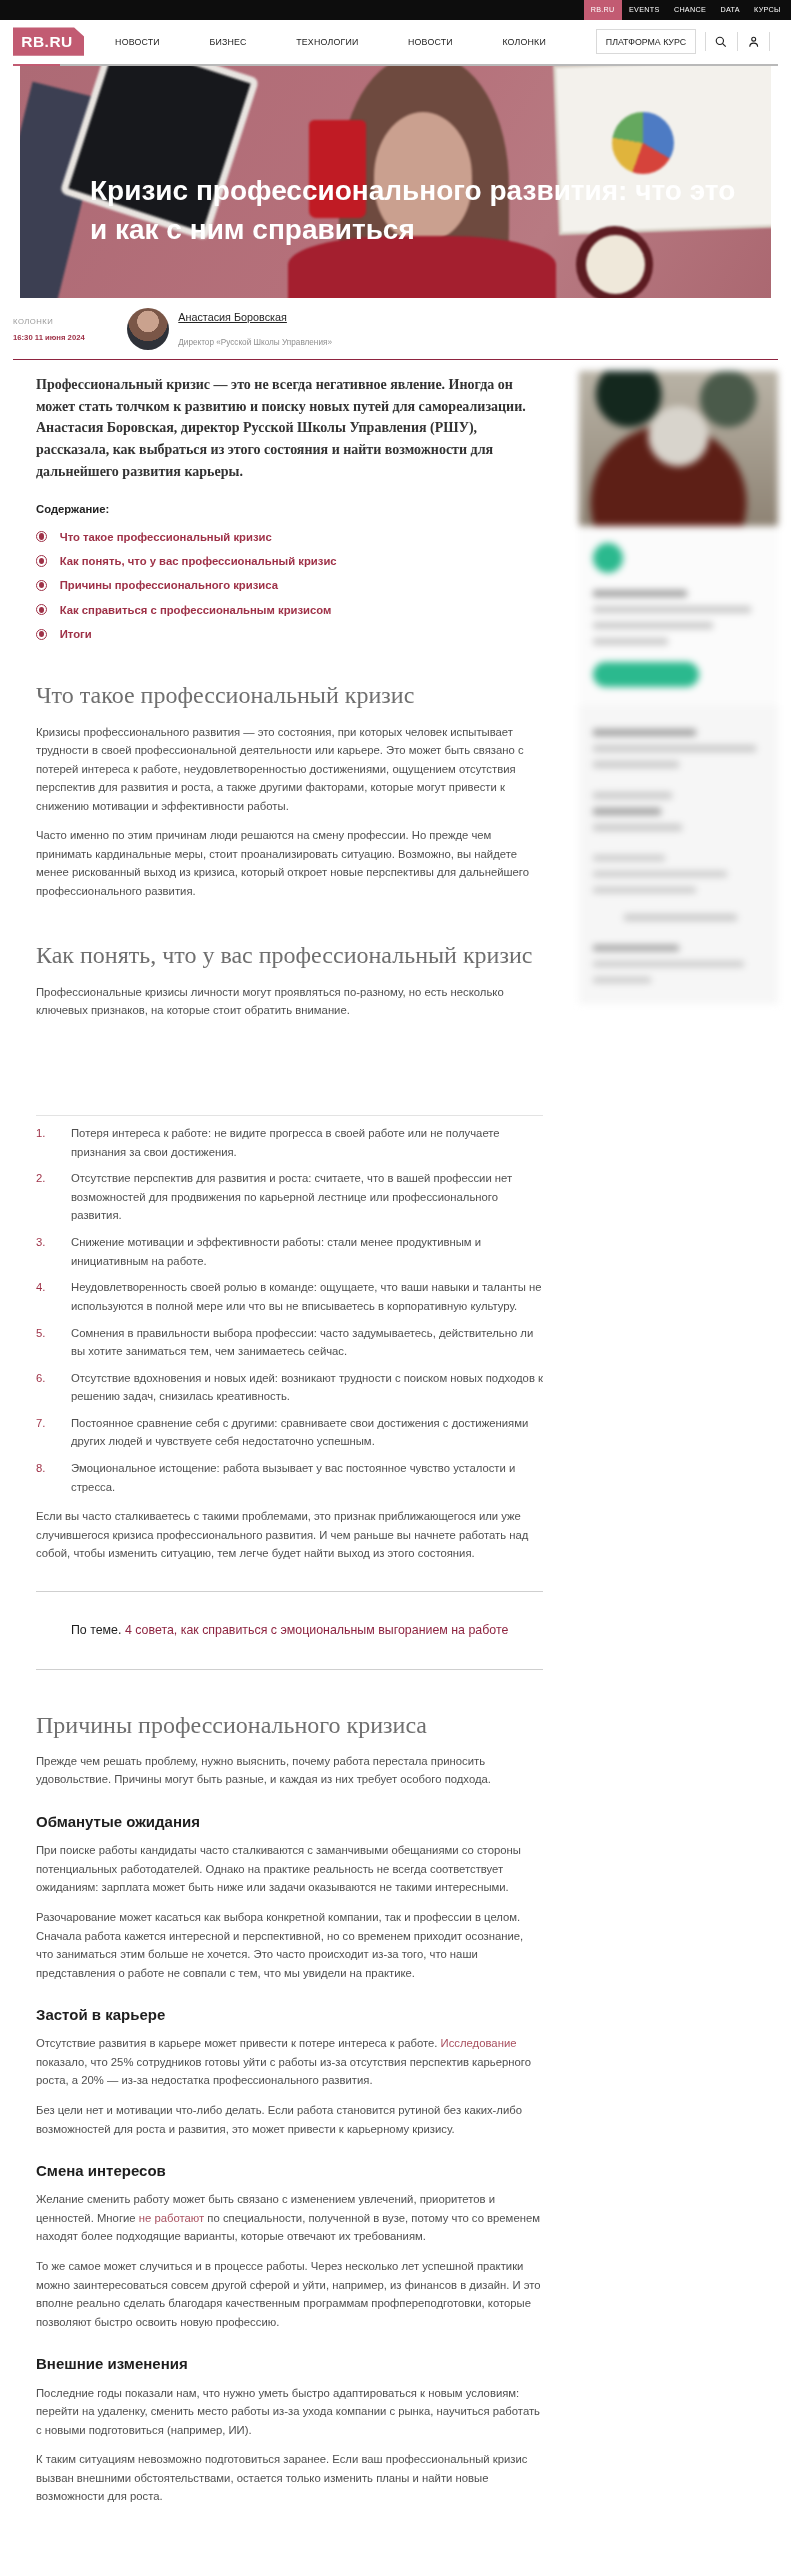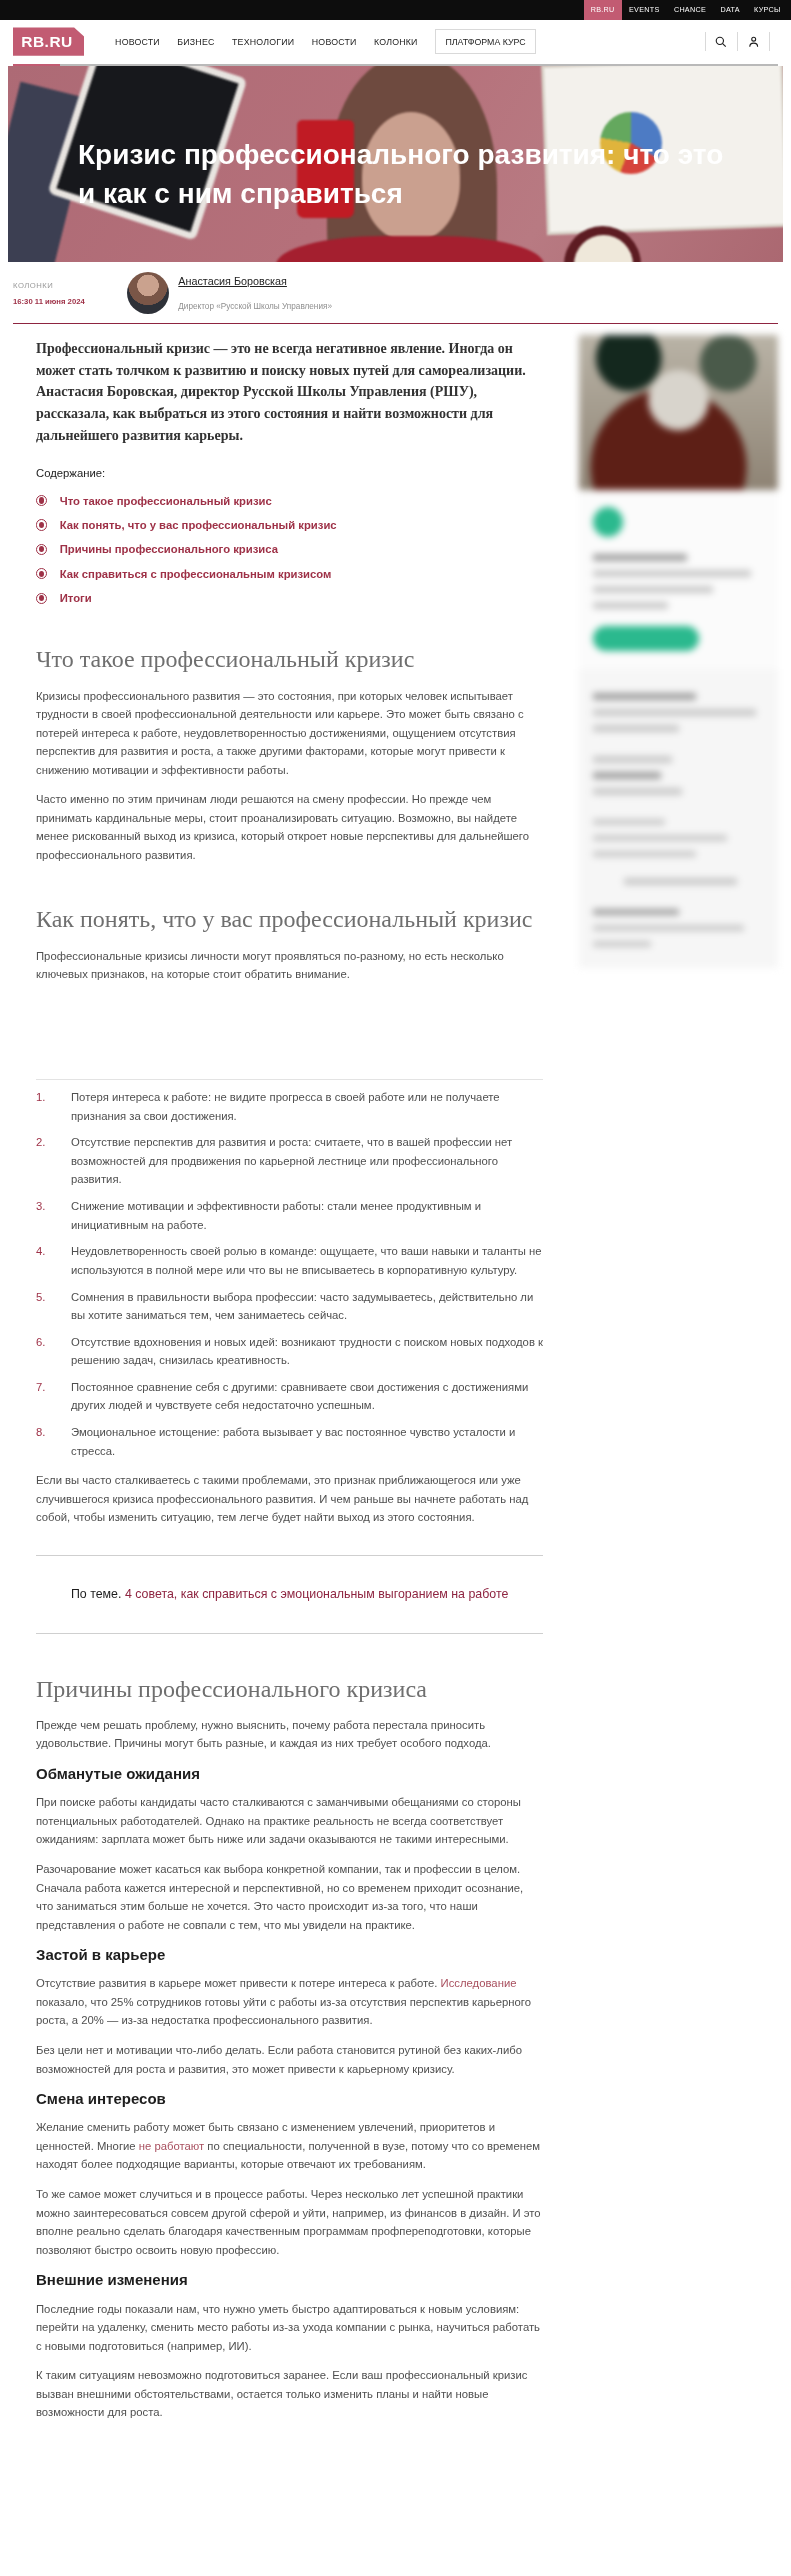--- a/index.html
+++ b/index.html
@@ -14,32 +14,32 @@
   *{margin:0;padding:0;box-sizing:border-box;}
   body{width:791px;background:#fff;font-family:"Liberation Sans",sans-serif;color:var(--body);}
   
   .topbar{height:19.6px;background:#0d0d0d;display:flex;justify-content:flex-end;align-items:stretch;padding-right:3.1px;}
   .topbar-item{display:flex;align-items:center;padding:0 7.2px;color:#fff;font-size:7.2px;letter-spacing:0.3px;cursor:pointer;}
   .topbar-item.active{background:var(--brand);}
   
   .header{height:44px;display:flex;align-items:center;padding:0 13px;background:#fff;}
   .logo{background:var(--brand);color:#fff;font-weight:bold;font-size:15.5px;letter-spacing:0.5px;
         padding:5.2px 11.3px 5.2px 8.2px;clip-path:polygon(0 0,86% 0,100% 32%,100% 100%,0 100%);}
-  .nav{display:flex;align-items:center;gap:17.5px;margin-left:31px;flex:1;}
+  .nav{display:flex;align-items:center;gap:17.5px;margin-left:31px;flex:1;justify-content:space-between;}
   .nav-item{font-size:8.8px;color:#1d1d1d;letter-spacing:0.2px;cursor:pointer;white-space:nowrap;}
   .platform-btn{border:0.5px solid #d9d9d9;padding:6.2px 9.3px;font-size:8.8px;color:#1d1d1d;cursor:pointer;white-space:nowrap;}
   .header-icons{display:flex;align-items:center;gap:0;margin-left:auto;}
   .vdiv{width:0.5px;height:18.5px;background:#d9d9d9;margin:0 8.2px;}
   .icon-btn{width:15.5px;height:15.5px;display:flex;align-items:center;justify-content:center;cursor:pointer;}
   .icon-btn svg{display:block;}
   
   .progress{height:2.6px;margin:0 13px;background:#b9b9b9;position:relative;}
   .progress-fill{position:absolute;left:0;top:0;bottom:0;width:47px;background:var(--brand);}
   
-  .hero{position:relative;height:196px;margin:0 8px;overflow:hidden;
+  .hero{position:relative;height:232px;margin:0 20px;overflow:hidden;
         background:linear-gradient(120deg,#ad6a75 0%,#b5707a 45%,#b87a82 70%,#ab6871 100%);}
   .hero *{position:absolute;}
   .shape{filter:blur(1px);}
   .sh-tablet{left:62px;top:-15.5px;width:155px;height:170px;background:#17181c;transform:rotate(18deg);border-radius:7.2px;border:7.2px solid #e8e4e0;}
   .sh-sleeve{left:-20.6px;top:20.6px;width:77px;height:268px;background:#3c3f52;transform:rotate(14deg);}
   .sh-hair{left:319px;top:-10.3px;width:170px;height:289px;background:#6e4a3f;border-radius:45% 45% 40% 40%;}
   .sh-face{left:354px;top:46px;width:98px;height:129px;background:#caa08f;border-radius:50% 50% 45% 45%;}
   .sh-blouse{left:268px;top:170px;width:268px;height:72px;background:#a41f2f;border-radius:40% 40% 0 0;}
   .sh-mug{left:289px;top:54px;width:57px;height:98px;background:#c01b24;border-radius:5.2px 5.2px 7.2px 7.2px;}
   .sh-board{left:536px;top:-5.2px;width:242px;height:170px;background:#f3f1ec;transform:rotate(-2deg);border:3.1px solid #d8d2c8;}
@@ -59,29 +59,29 @@
   .meta-author{margin-left:9.3px;}
   .author-name{color:#222;font-size:10.8px;text-decoration:underline;}
   .author-role{color:#8f8f8f;font-size:8.2px;margin-top:15px;}
   .maroon-hr{height:1px;background:var(--maroon);margin:7.2px 13px 0 13px;}
   
   .page{display:flex;padding:0 13px;align-items:flex-start;}
   .main-col{width:554px;padding:14.4px 23px 0 23px;}
   .sidebar{width:199px;margin-left:13px;padding-top:11.3px;}
   
   .intro{font-family:"Liberation Serif",serif;font-weight:bold;font-size:14px;line-height:1.55;color:#333;}
-  .toc-title{font-size:11.3px;font-weight:normal;color:#222;margin-top:20.6px;}
+  .toc-title{font-size:11.3px;font-weight:bold;color:#222;margin-top:20.6px;}
   .toc{list-style:none;margin-top:15.5px;}
   .toc li{display:flex;align-items:center;margin-bottom:12.4px;cursor:pointer;}
   .bullet{width:11.3px;height:11.3px;border:1px solid var(--accent);border-radius:50%;flex:0 0 11.3px;
           display:flex;align-items:center;justify-content:center;margin-right:12.4px;}
   .bullet::after{content:"";width:5.2px;height:6.2px;background:var(--accent);border-radius:50%;}
   .toc a{color:var(--accent);font-size:11.3px;font-weight:bold;text-decoration:none;}
   h2{font-family:"Liberation Serif",serif;font-weight:normal;color:var(--h2gray);font-size:24px;line-height:1.3;margin-top:40px;}
-  h3{font-size:15px;color:#1e1e1e;margin-top:12px;font-weight:bold;}
+  h3{font-size:15px;color:#1e1e1e;margin-top:24px;font-weight:bold;}
   .p{font-size:11.3px;line-height:18.5px;margin-top:11.3px;}
   .p a,.inline-link{color:var(--link);text-decoration:none;cursor:pointer;}
   .spacer-ad{height:90px;}
   .light-hr{height:1px;background:var(--light-line);margin-top:5.2px;}
   .ol{list-style:none;margin-top:8.2px;}
   .ol li{display:flex;margin-top:8.2px;}
   .ol .num{color:var(--accent);font-size:11.3px;line-height:18.5px;width:35px;flex:0 0 35px;}
   .ol .txt{font-size:11.3px;line-height:18.5px;}
   .related{border-top:0.5px solid #cfcfcf;border-bottom:0.5px solid #cfcfcf;margin-top:28px;
            padding:28px 15.5px;text-align:center;font-size:12.4px;font-weight:normal;line-height:20.6px;}

